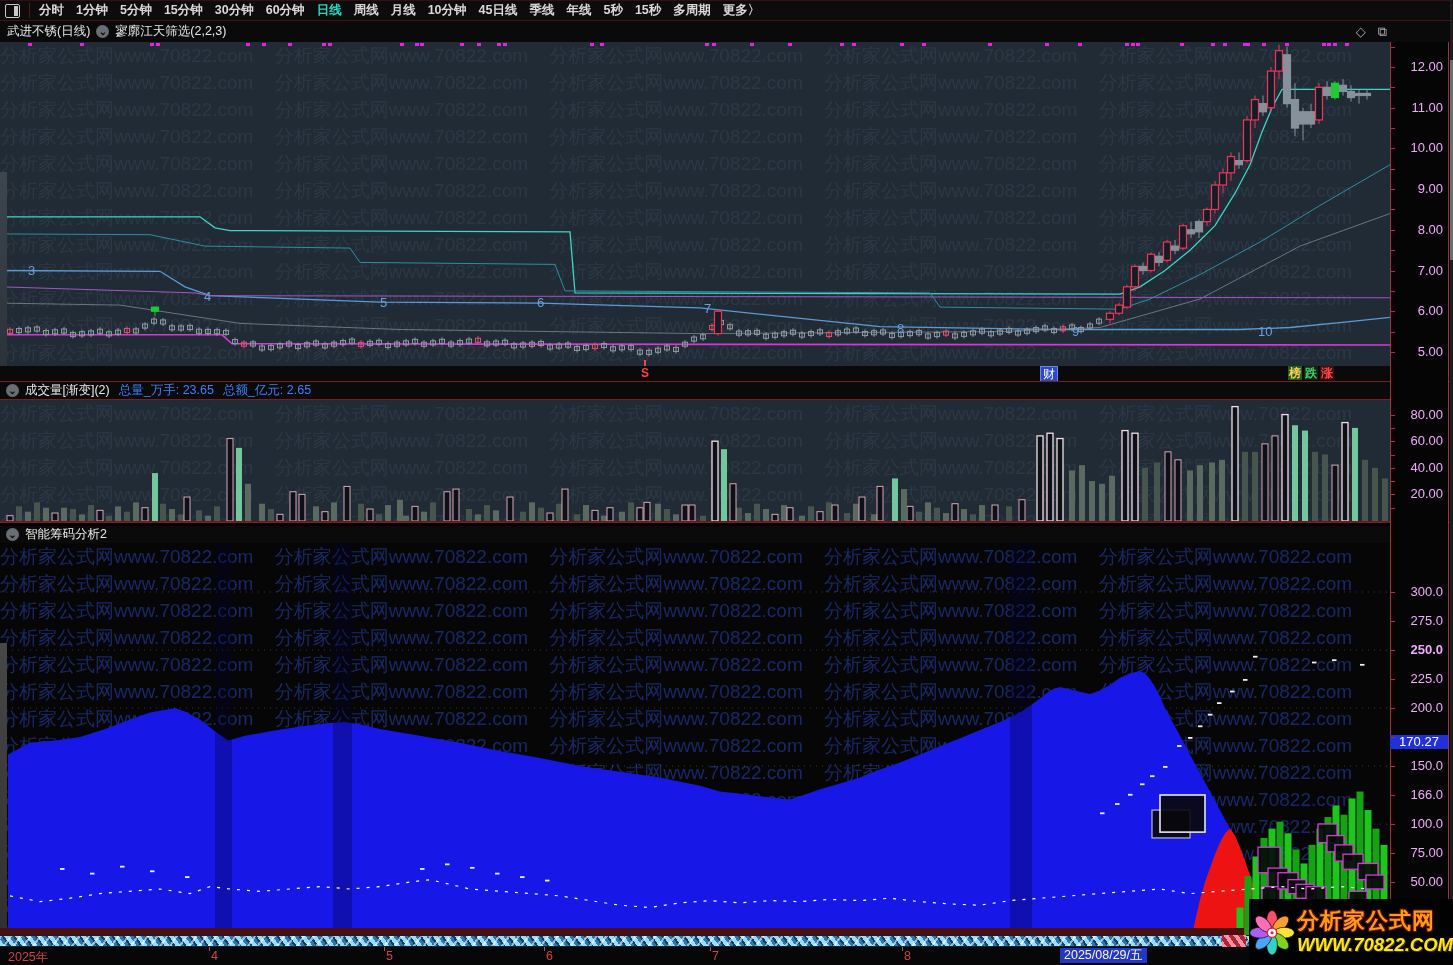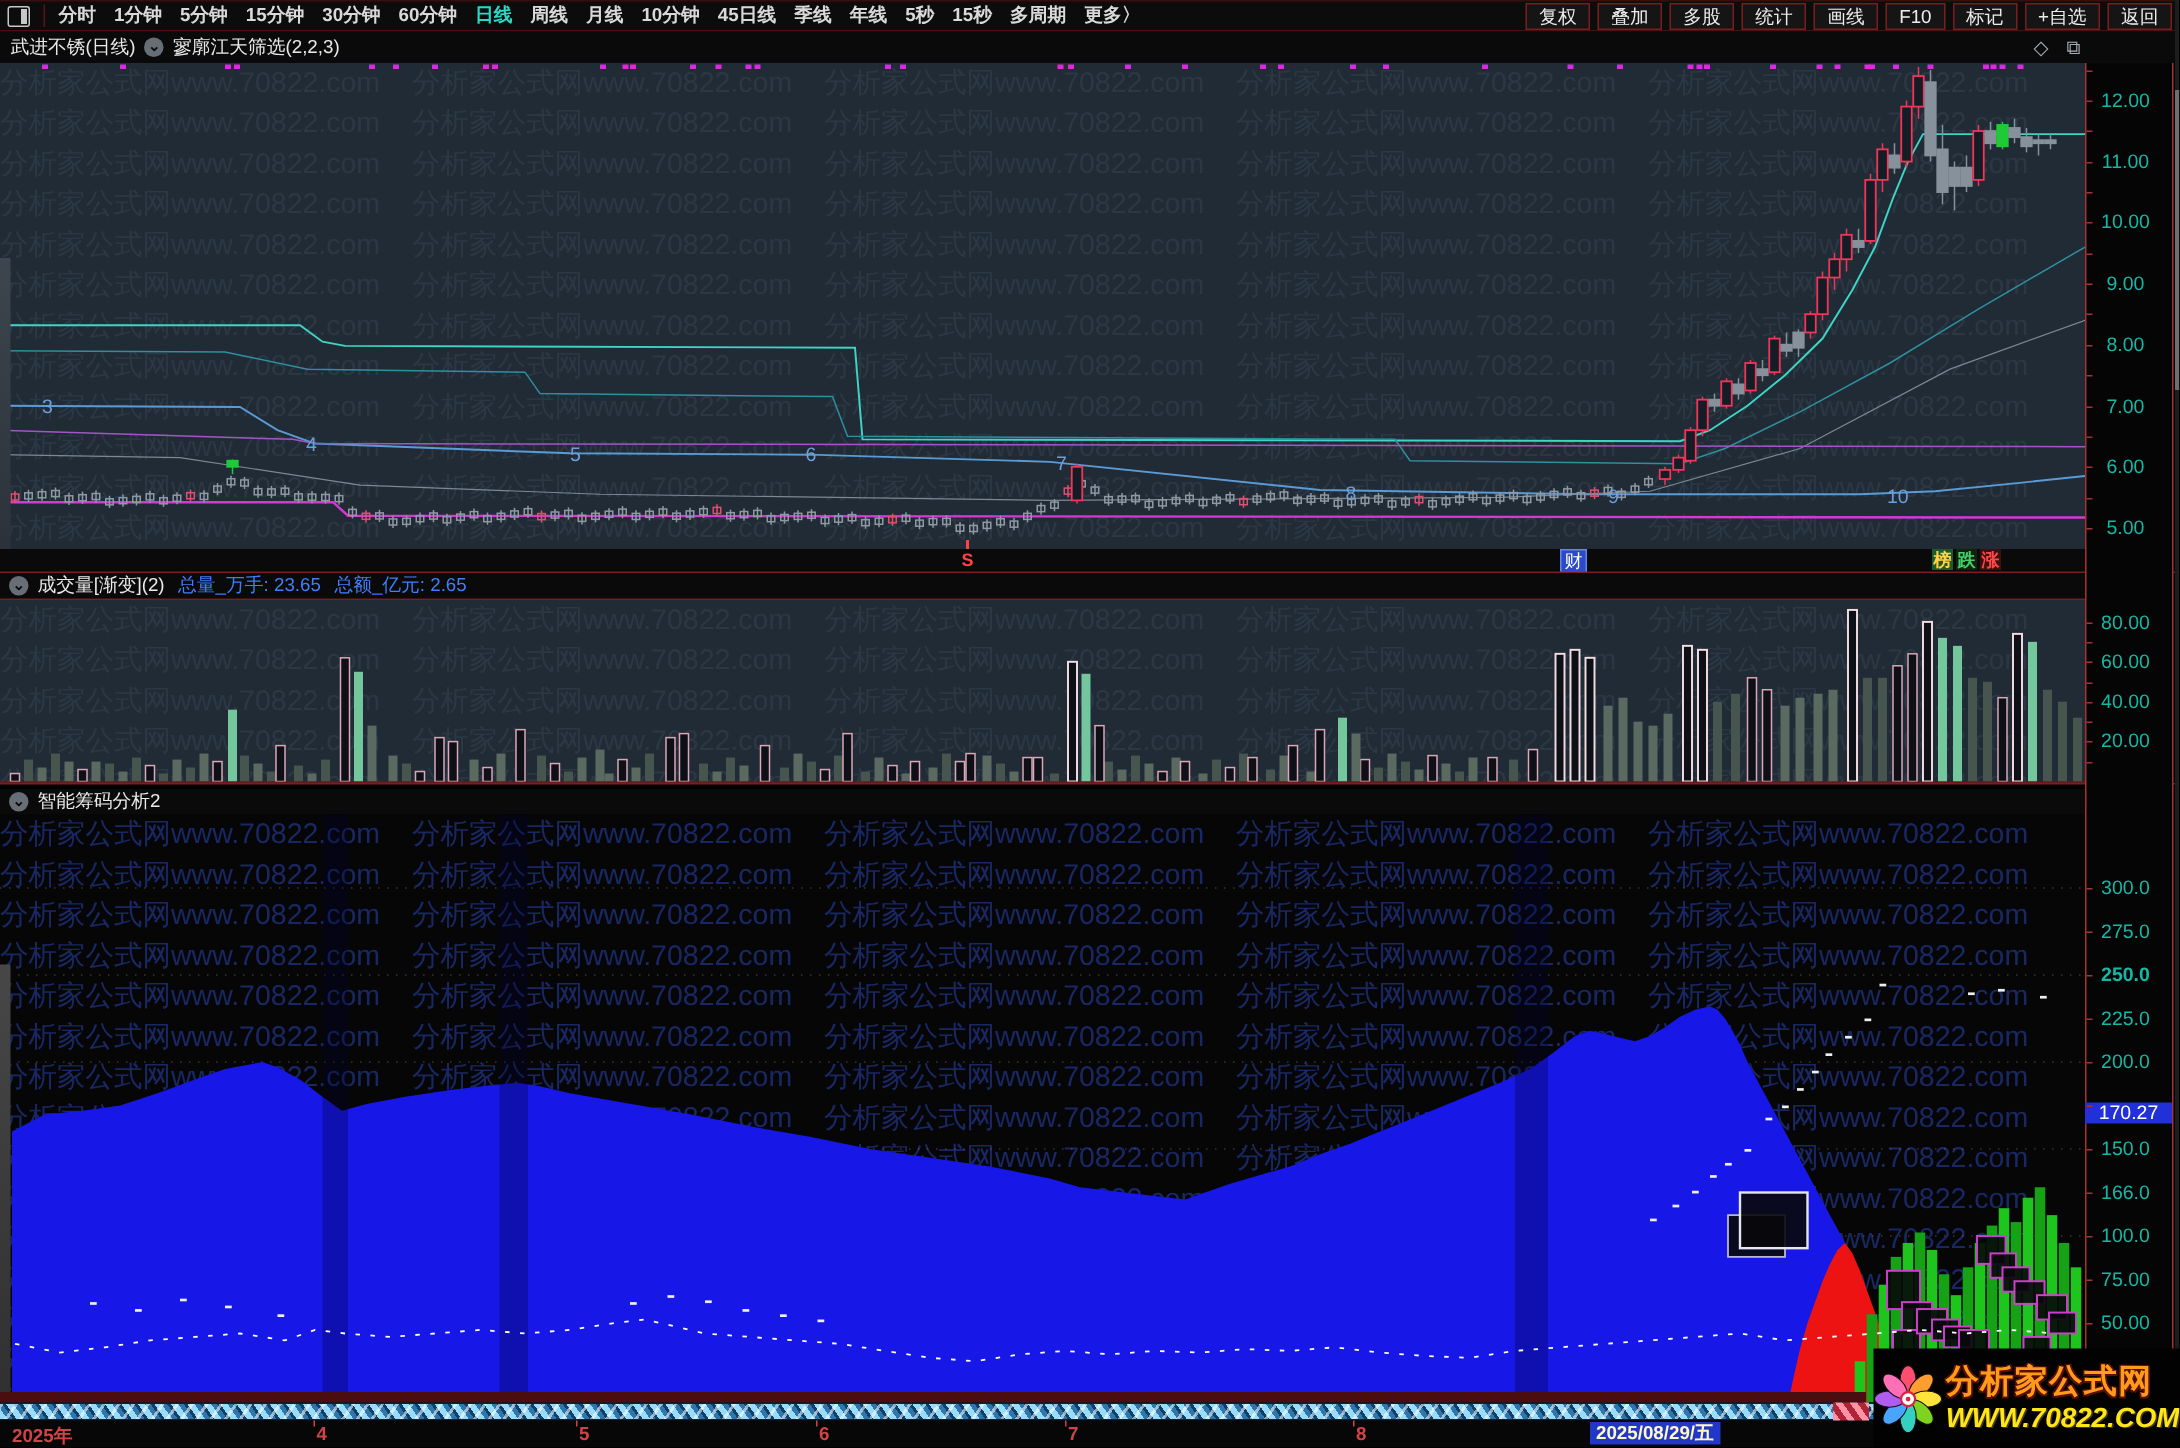--- a/index.html
+++ b/index.html
@@ -40,36 +40,36 @@
   .tag{position:absolute;top:0px;font-size:12px;line-height:14px;padding:0 1px;font-weight:bold;}
 
   .redline{position:absolute;left:0;height:1px;background:#7a1f1f;}
 
   
   .hdr{position:absolute;left:0;height:17px;background:#0a0a0a;display:flex;align-items:center;color:#eaeaea;font-size:12.5px;width:1390px;}
   .hdr .stat{color:#3f7fff;margin-left:9px;}
 
   
   .axis-col{position:absolute;left:1390px;top:42px;width:59px;height:905px;background:#050505;border-left:1px solid #a83232;border-right:1px solid #a83232;box-sizing:border-box;}
-  .alab{position:absolute;right:5px;width:52px;text-align:center;font-size:13px;color:#14b8a6;line-height:14px;}
+  .alab{position:absolute;right:5px;width:52px;text-align:right;font-size:13px;color:#f0abfc;line-height:14px;}
   .alab.hl{background:#2130d8;color:#fff;right:0;width:58px;text-align:center;}
   .atick{position:absolute;left:0;width:4px;height:1px;background:#a83232;}
   .rscroll{position:absolute;left:1450px;top:0;width:3px;height:965px;background:#1d1d1d;}
   .rthumb{position:absolute;left:1450px;top:60px;width:3px;height:200px;background:#6e6e6e;}
 
   
   .dred{position:absolute;left:0;top:928px;width:1244px;height:7px;background:#4a0d10;z-index:5;}
   .band{position:absolute;left:0;top:935px;width:1453px;height:12px;z-index:6;
     background:
       repeating-linear-gradient(125deg, rgba(255,255,255,.55) 0 2px, rgba(255,255,255,0) 2px 8px),
       repeating-linear-gradient(55deg, #9adcf8 0 4px, #2e76ac 4px 7px, #123f66 7px 9px);
     border-top:1px solid #0a2234;border-bottom:1px solid #0a2234;box-sizing:border-box;}
   .band-red{position:absolute;left:1222px;top:935px;width:24px;height:12px;z-index:7;
     background:repeating-linear-gradient(55deg,#ff93a5 0 4px,#b02437 4px 8px);}
-  .timeline{position:absolute;left:0;top:947px;width:1453px;height:18px;background:#070707;z-index:6;font-weight:bold;}
+  .timeline{position:absolute;left:0;top:947px;width:1453px;height:18px;background:#070707;z-index:6;}
   .tl-lab{position:absolute;top:2px;color:#cf4444;font-size:12.5px;}
   .tl-tick{position:absolute;top:0;width:1px;height:4px;background:#cf4444;}
   .datebox{position:absolute;top:1px;background:#2236c8;color:#fef9c3;font-size:12.5px;padding:0 4px;line-height:15px;}
 
   
   .logo{position:absolute;right:0;bottom:0;width:204px;height:66px;background:#020202;display:flex;align-items:center;z-index:30;}
   .logo-text{display:flex;flex-direction:column;margin-left:2px;}
   .logo-l1{color:#ff9a1a;font-weight:bold;font-size:22px;letter-spacing:1px;line-height:26px;
     text-shadow:1px 1px 0 #5a1000,-1px -1px 0 #5a1000,1px -1px 0 #5a1000,-1px 1px 0 #5a1000;}
   .logo-l2{color:#ffe61a;font-style:italic;font-weight:bold;font-size:18.5px;line-height:22px;
@@ -94,31 +94,20 @@
         <span class="mi">周线</span>
         <span class="mi">月线</span>
         <span class="mi">10分钟</span>
         <span class="mi">45日线</span>
         <span class="mi">季线</span>
         <span class="mi">年线</span>
         <span class="mi">5秒</span>
         <span class="mi">15秒</span>
         <span class="mi">多周期</span>
         <span class="mi">更多〉</span>
-      </div>
-    <div class="menu-right" id="menu-right">
-        <span class="rbtn">复权</span>
-        <span class="rbtn">叠加</span>
-        <span class="rbtn">多股</span>
-        <span class="rbtn">统计</span>
-        <span class="rbtn">画线</span>
-        <span class="rbtn">F10</span>
-        <span class="rbtn">标记</span>
-        <span class="rbtn">+自选</span>
-        <span class="rbtn">返回</span>
       </div>
   </div>
 
   <div class="titlebar">
     <span class="stock">武进不锈(日线)</span>
     <span class="circle-ic">⌄</span>
     <span>寥廓江天筛选(2,2,3)</span>
     <span class="title-icons">
       <span>◇</span>
       <span>⧉</span>

